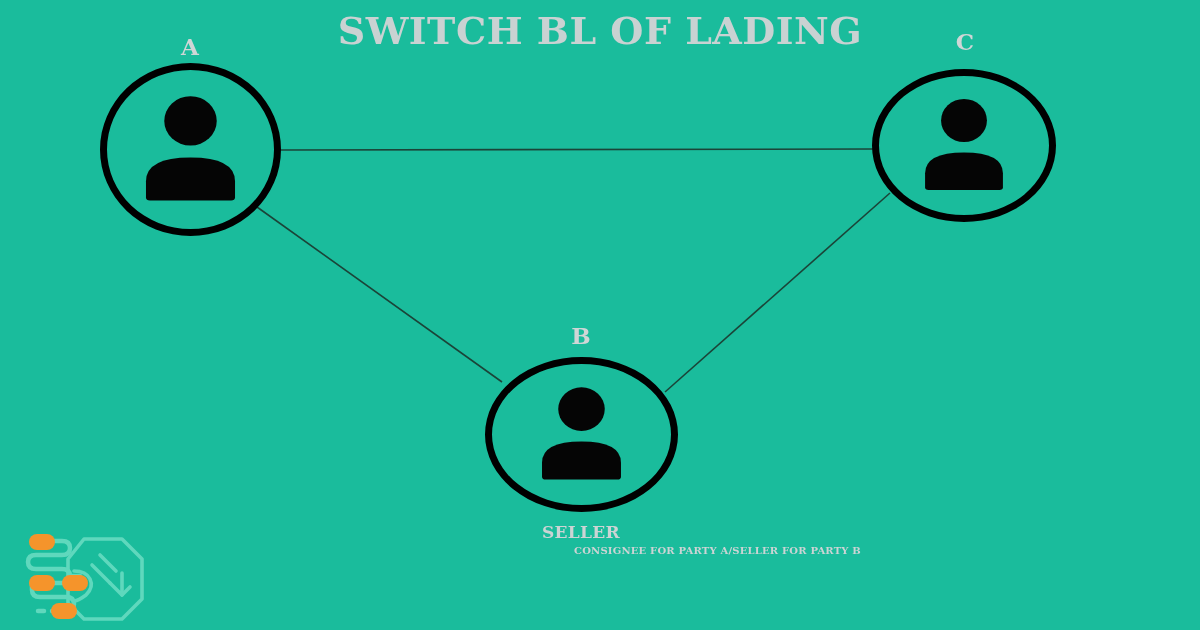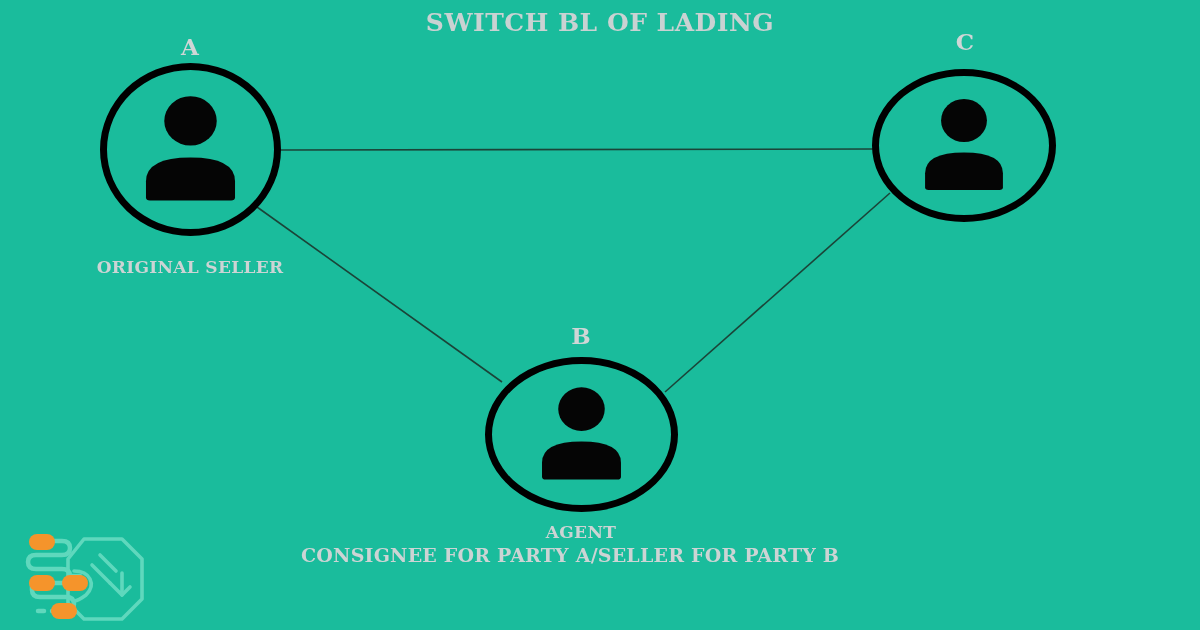--- a/index.html
+++ b/index.html
@@ -19,21 +19,21 @@
   
   #title {
     position: absolute;
     left: 0;
     top: 8px;
     width: 1200px;
     text-align: center;
     color: #c9d2d2;
     font-family: "DejaVu Serif", "Liberation Serif", serif;
     font-weight: bold;
-    font-size: 25px;
+    font-size: 38px;
     letter-spacing: 0.5px;
     white-space: nowrap;
   }
 
   
   #edges {
     position: absolute;
     left: 0;
     top: 0;
     width: 1200px;
@@ -76,25 +76,25 @@
     font-family: "DejaVu Serif", "Liberation Serif", serif;
     font-weight: bold;
     font-size: 17px;
     letter-spacing: 0.3px;
     line-height: 1.15;
     white-space: nowrap;
   }
   .node-sublabel {
     position: absolute;
     width: 560px;
-    text-align: left;
+    text-align: right;
     color: #ccd4d4;
     font-family: "DejaVu Serif", "Liberation Serif", serif;
     font-weight: bold;
-    font-size: 19px;
+    font-size: 10px;
     letter-spacing: 0.2px;
     line-height: 1.15;
     white-space: nowrap;
   }
 
   
   #node-a { left: 40px; top: 30px; width: 300px; height: 260px; }
   #node-a .node-letter { top: 5px; left: 0; width: 300px; }
   #node-a .node-circle { left: 60px; top: 33px; width: 181px; height: 173px; }
   #node-a .node-label { left: -10px; top: 228px; }
@@ -138,42 +138,41 @@
   </svg>
 
   <div class="node" id="node-a">
     <div class="node-letter">A</div>
     <div class="node-circle">
       <svg class="person-icon" viewBox="0 0 100 100" preserveAspectRatio="xMidYMid meet">
         <ellipse cx="50" cy="32" rx="16.5" ry="15.5" fill="#050505"></ellipse>
         <path d="M 22 80 L 22 70 Q 22 55 50 55 Q 78 55 78 70 L 78 80 Q 78 82 75.5 82 L 24.5 82 Q 22 82 22 80 Z" fill="#050505"></path>
       </svg>
     </div>
-    <div class="node-label">ORIGINAL SELLER</div>
   </div>
 
   <div class="node" id="node-c">
     <div class="node-letter">C</div>
     <div class="node-circle">
       <svg class="person-icon" viewBox="0 0 100 100" preserveAspectRatio="xMidYMid meet">
         <ellipse cx="50" cy="32" rx="16.5" ry="15.5" fill="#050505"></ellipse>
         <path d="M 22 80 L 22 70 Q 22 55 50 55 Q 78 55 78 70 L 78 80 Q 78 82 75.5 82 L 24.5 82 Q 22 82 22 80 Z" fill="#050505"></path>
       </svg>
     </div>
   </div>
 
   <div class="node" id="node-b">
     <div class="node-letter">B</div>
     <div class="node-circle">
       <svg class="person-icon" viewBox="0 0 100 100" preserveAspectRatio="xMidYMid meet">
         <ellipse cx="50" cy="32" rx="16.5" ry="15.5" fill="#050505"></ellipse>
         <path d="M 22 80 L 22 70 Q 22 55 50 55 Q 78 55 78 70 L 78 80 Q 78 82 75.5 82 L 24.5 82 Q 22 82 22 80 Z" fill="#050505"></path>
       </svg>
     </div>
-    <div class="node-label">AGENT</div>
+    <div class="node-label">SELLER</div>
     <div class="node-sublabel">CONSIGNEE FOR PARTY A/SELLER FOR PARTY B</div>
   </div>
 
   <svg id="logo" viewBox="0 0 145 105">
     <g fill="none" stroke="#5fd8bd" stroke-width="4.5" stroke-linecap="round" stroke-linejoin="round">
 
       <path d="M 22 16 L 44 16 Q 52 16 52 23 Q 52 30 44 30 L 18 30 Q 10 30 10 37 Q 10 44 18 44 L 44 44 Q 52 44 52 51 Q 52 58 44 58 L 28 58"></path>
 
       <path d="M 52 51 L 62 51"></path>
 

